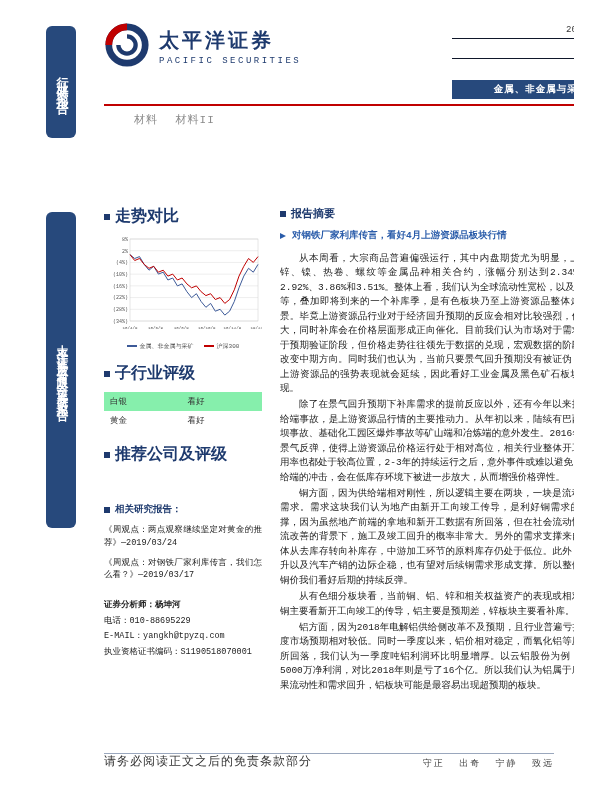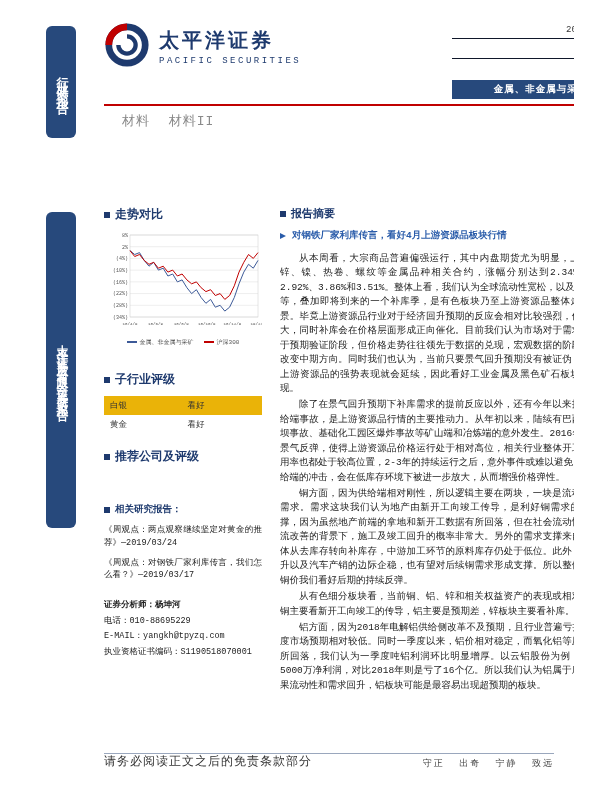--- a/index.html
+++ b/index.html
@@ -18,39 +18,39 @@
   .brand{display:flex;align-items:center;gap:9px;}
   .brand-cn{font-size:20px;font-weight:bold;color:#1e3a6e;letter-spacing:3px;line-height:1.2;}
   .brand-en{font-size:9px;color:#1e3a6e;letter-spacing:2.5px;margin-top:2px;}
   .meta{width:178px;font-size:9px;}
   .meta-row{padding:3px 10px 3px 0;text-align:right;color:#333;}
   .meta-row.bd{border-bottom:1px solid #0f172a;}
   .meta-row.type{color:#777;}
   .meta-row.rating{color:#c00000;font-weight:bold;}
   .industry-bar{background:#27497c;color:#fff;font-weight:bold;font-size:9.5px;text-align:center;
                 padding:3px 0;letter-spacing:1px;margin-top:2px;}
-  .category{position:absolute;left:84px;top:112px;font-size:13px;color:#8a8a8a;letter-spacing:1px;}
+  .category{position:absolute;left:96px;top:112px;font-size:11px;color:#8a8a8a;letter-spacing:1px;}
   .category span+span{margin-left:10px;}
   .title{position:absolute;left:66px;top:136px;width:526px;font-size:15px;font-weight:bold;
          color:#1e3a6e;letter-spacing:0.5px;}
   
   .columns{position:absolute;left:66px;top:200px;width:526px;display:flex;gap:18px;}
   .col-left{width:158px;flex:none;}
   .col-right{flex:1;min-width:0;}
   .sec-head{display:flex;align-items:center;gap:5px;color:#1e3a6e;font-weight:bold;
-            font-size:12px;margin:6px 0 8px;}
+            font-size:16px;margin:6px 0 8px;}
   .sec-head.sm{font-size:9.5px;margin-top:38px;}
   .sec-head.lg{font-size:11px;}
   .sq{width:6px;height:6px;background:#1e3a6e;flex:none;}
   .legend{display:flex;justify-content:center;gap:10px;font-size:6px;color:#555;margin-top:2px;flex-wrap:wrap;}
   .legend i{display:inline-block;width:10px;height:2px;margin-right:3px;vertical-align:middle;}
   .subtable{width:100%;border-collapse:collapse;font-size:8.5px;color:#333;margin-bottom:6px;}
   .subtable td{padding:3.5px 6px;}
   .subtable td:last-child{padding-left:16px;}
-  .subtable tr:first-child{background:#eab308;}
+  .subtable tr:first-child{background:#86efac;}
   .report-item{font-size:8.5px;line-height:1.5;margin-bottom:7px;text-align:justify;color:#222;}
   .analyst{margin-top:16px;font-size:8.5px;line-height:1.85;color:#222;}
   .analyst .b{font-weight:bold;}
   .sum-sub{display:flex;align-items:center;gap:6px;color:#2a5caa;font-weight:bold;font-size:9.5px;
            margin:6px 0 10px;}
   .tri{width:0;height:0;border-left:6px solid #2a5caa;border-top:3.5px solid transparent;
        border-bottom:3.5px solid transparent;flex:none;}
   .para{font-size:9.5px;line-height:1.52;text-align:justify;text-indent:2em;color:#1a1a1a;margin-bottom:2px;}
   
   .footer-line{position:absolute;left:66px;right:20px;bottom:38px;border-top:1px solid #9aa7bd;}
@@ -131,21 +131,21 @@
             <text x="154" y="94" text-anchor="middle" font-size="4.2" fill="#555">19/2/9</text>
             <polyline points="26.0,19.6 30.7,23.5 35.5,21.6 40.2,29.4 45.0,35.2 49.7,31.3 54.4,39.1 59.2,37.2 63.9,45.0 68.7,43.0 73.4,50.9 78.1,48.9 82.9,56.7 87.6,62.6 92.4,58.7 97.1,66.5 101.9,72.3 106.6,68.4 111.3,76.2 116.1,74.3 120.8,80.1 125.6,76.2 130.3,66.5 135.0,52.8 139.8,41.1 144.5,33.3 149.3,37.2 154.0,29.4" fill="none" stroke="#3d5a98" stroke-width="1"></polyline>
             <polyline points="26.0,19.6 30.7,25.5 35.5,23.5 40.2,29.4 45.0,33.3 49.7,31.3 54.4,37.2 59.2,35.2 63.9,41.1 68.7,39.1 73.4,45.0 78.1,43.0 82.9,48.9 87.6,52.8 92.4,50.9 97.1,56.7 101.9,60.6 106.6,58.7 111.3,64.5 116.1,62.6 120.8,68.4 125.6,64.5 130.3,54.8 135.0,41.1 139.8,31.3 144.5,23.5 149.3,27.4 154.0,21.6" fill="none" stroke="#c00000" stroke-width="1"></polyline>
           </svg>
         <div class="legend" id="chartlegend">
             <span><i style="background: rgb(61, 90, 152);"></i>金属、非金属与采矿</span>
             <span><i style="background: rgb(192, 0, 0);"></i>沪深300</span>
           </div>
       </div>
 
-      <div class="sec-head" style="margin-top:24px;">
+      <div class="sec-head" style="margin-top:12px;">
         <span class="sq"></span>
         <span>子行业评级</span>
       </div>
       <table class="subtable">
         <tbody>
             <tr>
           <td>白银</td>
           <td>看好</td>
         </tr>
         <tr>

